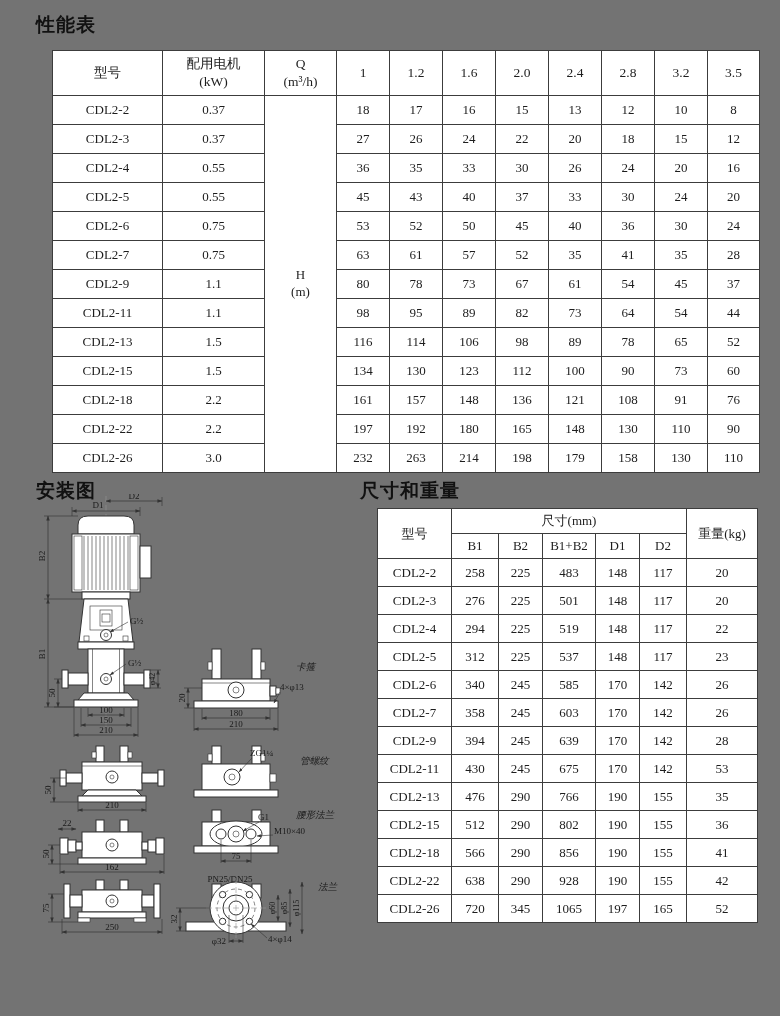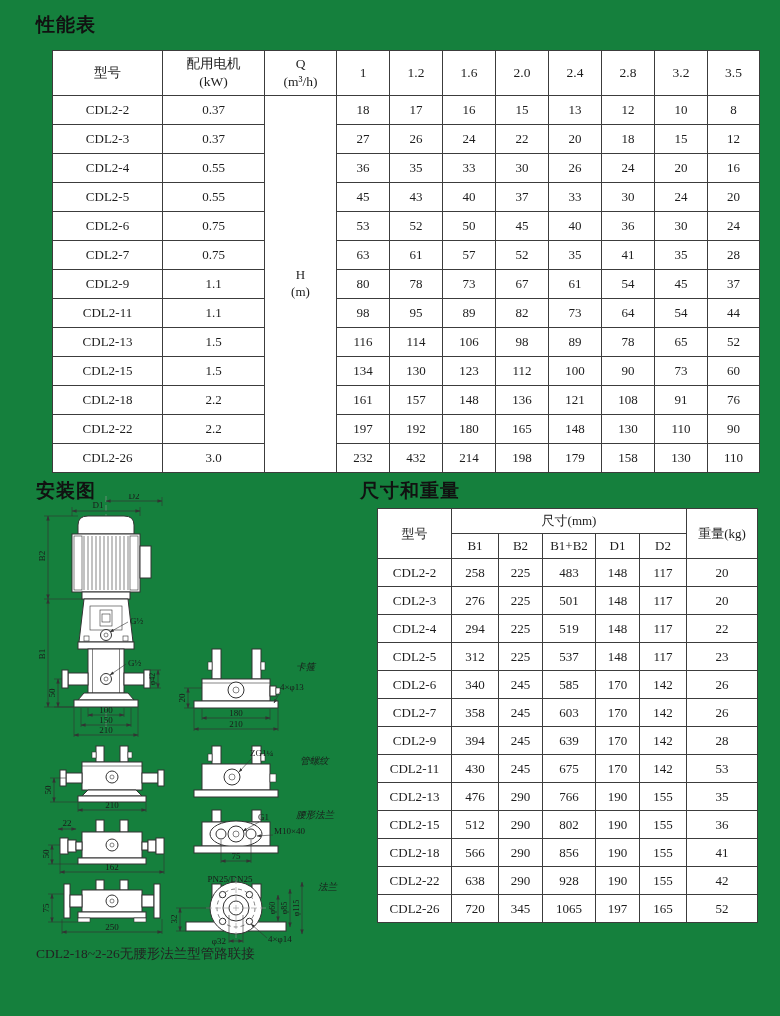--- a/index.html
+++ b/index.html
@@ -1,17 +1,17 @@
 <!DOCTYPE html>
 <html><head>
 <meta charset="utf-8">
 <style>
   html,body { margin:0; padding:0; background:#ffffff; }
   .page {
-    position:relative; width:780px; height:1016px; background:#15803d;
+    position:relative; width:780px; height:1016px; background:#737373;
     font-family:"Liberation Serif","DejaVu Serif",serif; color:#1d1d1d; overflow:hidden;
   }
   .sec-title {
     position:absolute; font-family:"DejaVu Sans","Liberation Sans",sans-serif;
     font-weight:bold; font-size:19px; letter-spacing:1px; color:#111;
   }
   table { border-collapse:collapse; table-layout:fixed; background:#fff;margin-left:14px; }
   th,td {
     border:1px solid #3c3c3c; text-align:center; vertical-align:middle;
     font-weight:normal; padding:0; font-size:13px; color:#1d1d1d;
@@ -221,21 +221,21 @@
           <td>165</td>
           <td>148</td>
           <td>130</td>
           <td>110</td>
           <td>90</td>
         </tr>
         <tr>
           <td>CDL2-26</td>
           <td>3.0</td>
           <td>232</td>
-          <td>432</td>
+          <td>263</td>
           <td>214</td>
           <td>198</td>
           <td>179</td>
           <td>158</td>
           <td>130</td>
           <td>110</td>
         </tr>
       </tbody>
   </table>
 
@@ -661,16 +661,15 @@
         <line class="lt" x1="209" y1="421" x2="209" y2="449"></line>
       <line class="dim" x1="195" y1="447" x2="209" y2="447" marker-start="url(#aS)" marker-end="url(#aE)"></line>
       <text class="lbl" x="192" y="450" text-anchor="end">φ32</text>
 
       <text class="lbl" x="234" y="448">4×φ14</text>
       <line class="lt" x1="233" y1="444" x2="217" y2="430" marker-end="url(#aE)"></line>
     </g>
   </svg>
 
   <div class="notes">
-    <div>CDL2-18~2-26无腰形法兰型管路联接</div>
   </div>
 
 </div>
 
 </body></html>

